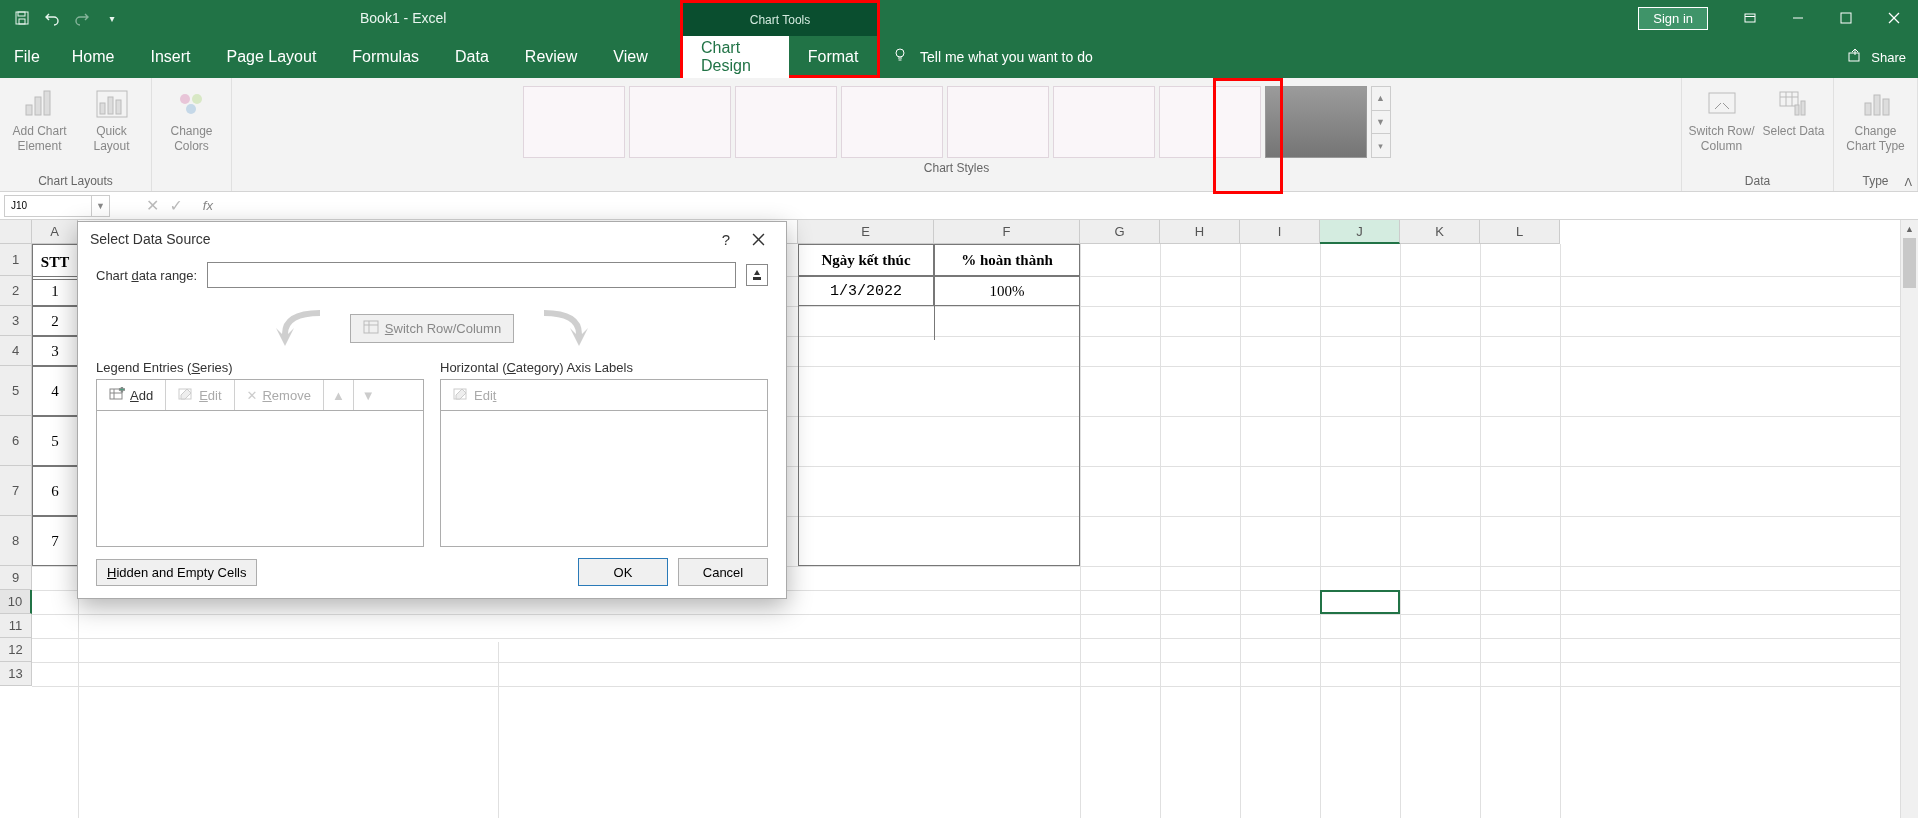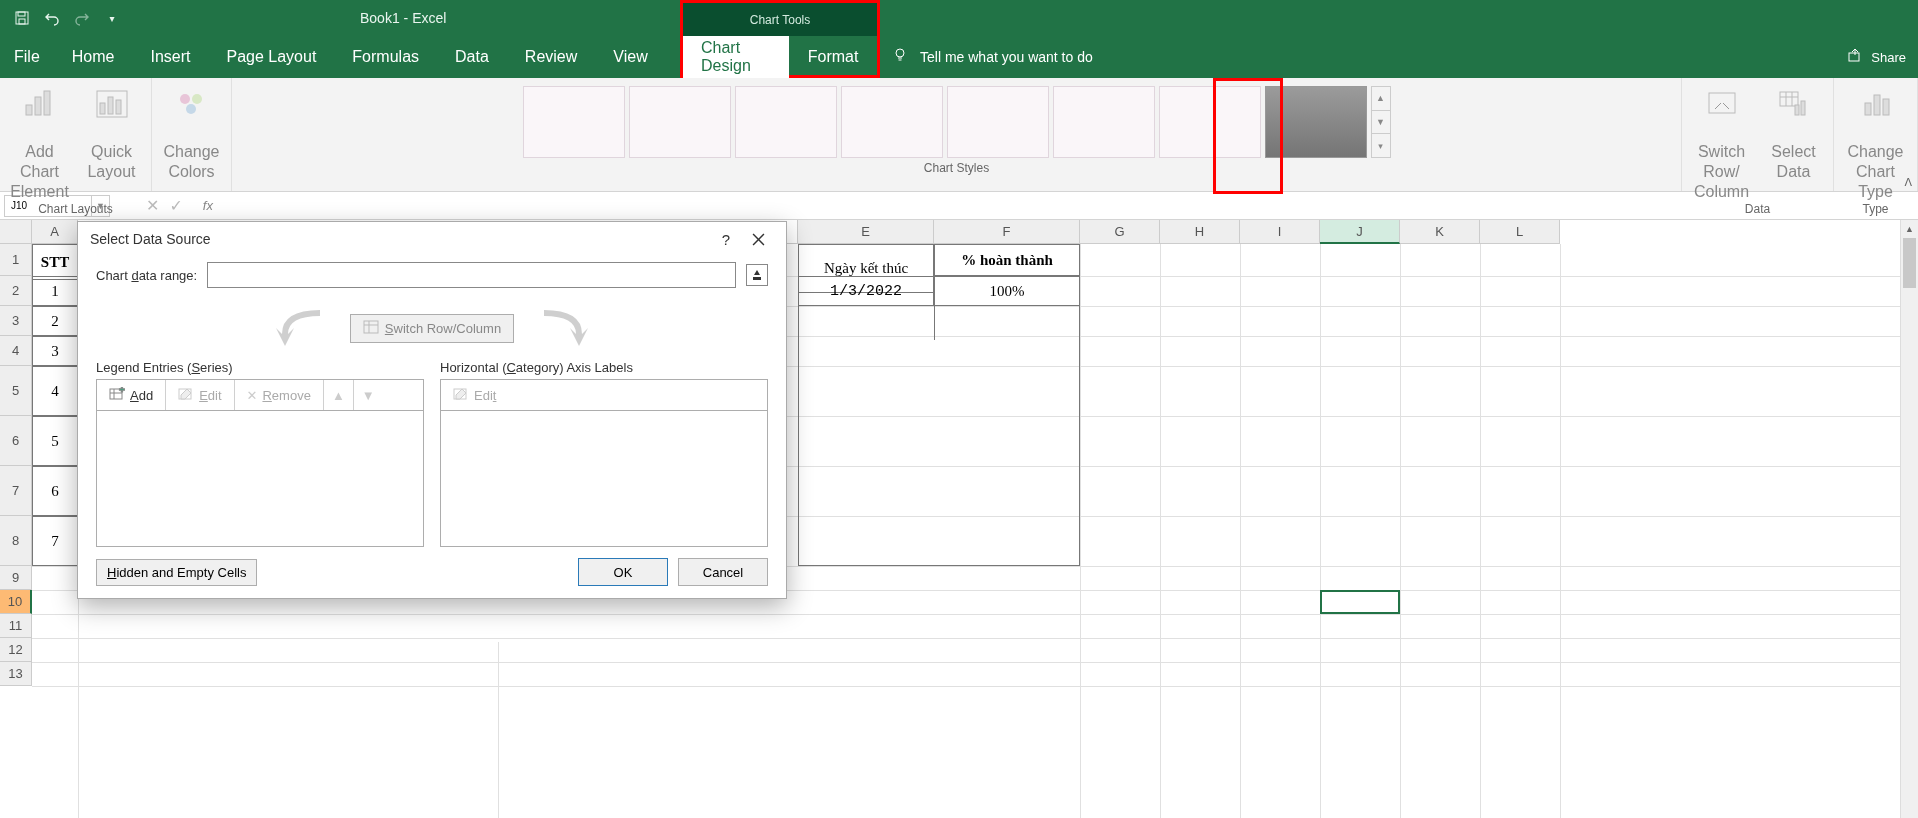--- a/index.html
+++ b/index.html
@@ -25,21 +25,21 @@
 .menutab.active { background: #fff; color: #217346; }
 .tellme-area { position: absolute; left: 892px; display: flex; align-items: center; gap: 12px; }
 .bulb-icon { color: #fff; }
 .share-area { position: absolute; right: 12px; display: flex; align-items: center; gap: 8px; }
 
 
 .ribbon { height: 114px; background: #f3f3f3; border-bottom: 1px solid #d4d4d4; display: flex; position: relative; }
 .ribbon-group { border-right: 1px solid #e0e0e0; padding: 4px 8px 0; display: flex; flex-direction: column; align-items: center; position: relative; }
 .ribbon-group-body { display: flex; gap: 4px; flex: 1; align-items: flex-start; }
 .ribbon-group-label { font-size: 12px; color: #666; height: 20px; display: flex; align-items: center; }
-.ribbon-bigbtn { width: 68px; display: flex; flex-direction: column; align-items: center; padding-top: 4px; color: #888; font-size: 16px; text-align: center; line-height: 1.25; gap: 20px; }
+.ribbon-bigbtn { width: 68px; display: flex; flex-direction: column; align-items: center; padding-top: 4px; color: #888; font-size: 12px; text-align: center; line-height: 1.25; gap: 2px; }
 .ribbon-bigbtn .icon-box { height: 36px; display: flex; align-items: center; justify-content: center; }
 .chart-styles-body { display: flex; gap: 4px; padding-top: 4px; }
 .style-thumb { width: 102px; height: 72px; background: #faf6f9; border: 1px solid #e0d5dd; }
 .style-thumb.dark { background: linear-gradient(#9b9b9b,#757575); border: 1px solid #999; }
 .style-scroll { width: 20px; height: 72px; border: 1px solid #ccc; display: flex; flex-direction: column; }
 .style-scroll > div { flex: 1; display: flex; align-items: center; justify-content: center; border-bottom: 1px solid #ccc; font-size: 9px; color: #888; }
 .style-scroll > div:last-child { border-bottom: none; }
 .collapse-caret { position: absolute; right: 6px; bottom: 2px; color: #666; font-size: 11px; }
 
 
@@ -120,20 +120,45 @@
       </div>
     <div class="qat-btn" style="opacity:.5">
         <svg viewBox="0 0 16 16" fill="none" stroke="currentColor" stroke-width="1.4">
           <path d="M11 4 L14 7 L11 10 M14 7 H6 A4 4 0 0 0 6 15"></path>
         </svg>
       </div>
     <div class="qat-btn" style="font-size:10px">▾</div>
   </div>
   <div class="title">Book1  -  Excel</div>
   <div class="chart-tools-context">Chart Tools</div>
+  <div class="winbtns">
+    <button class="signin-btn">Sign in</button>
+    <div class="win-btn">
+        <svg viewBox="0 0 12 12" fill="none" stroke="currentColor">
+          <rect x="1" y="2" width="10" height="8"></rect>
+          <line x1="1" y1="4.5" x2="11" y2="4.5"></line>
+        </svg>
+      </div>
+    <div class="win-btn">
+        <svg viewBox="0 0 12 12" stroke="currentColor">
+          <line x1="1" y1="6" x2="11" y2="6"></line>
+        </svg>
+      </div>
+    <div class="win-btn">
+        <svg viewBox="0 0 12 12" fill="none" stroke="currentColor">
+          <rect x="1" y="1" width="10" height="10"></rect>
+        </svg>
+      </div>
+    <div class="win-btn">
+        <svg viewBox="0 0 12 12" stroke="currentColor" stroke-width="1.2">
+          <line x1="1" y1="1" x2="11" y2="11"></line>
+          <line x1="11" y1="1" x2="1" y2="11"></line>
+        </svg>
+      </div>
+  </div>
 </div>
 
 <div class="menubar">
   <div class="menutab file">File</div>
   <div class="menutab">Home</div>
   <div class="menutab">Insert</div>
   <div class="menutab">Page Layout</div>
   <div class="menutab">Formulas</div>
   <div class="menutab">Data</div>
   <div class="menutab">Review</div>
@@ -287,21 +312,21 @@
     <div class="corner"></div>
     <div class="rowhdr r1">1</div>
     <div class="rowhdr">2</div>
     <div class="rowhdr">3</div>
     <div class="rowhdr">4</div>
     <div class="rowhdr tall1">5</div>
     <div class="rowhdr tall1">6</div>
     <div class="rowhdr tall1">7</div>
     <div class="rowhdr tall1">8</div>
     <div class="rowhdr short">9</div>
-    <div class="rowhdr short" style="background:#fdba74;border-right:2px solid #217346">10</div>
+    <div class="rowhdr short" style="background:#e5e5e5;border-right:2px solid #217346">10</div>
     <div class="rowhdr short">11</div>
     <div class="rowhdr short">12</div>
     <div class="rowhdr short">13</div>
   </div>
 
   <div class="grid-area">
     <div class="colhdrs">
       <div class="colhdr" style="width:46px">A</div>
       <div class="colhdr" style="width:720px;background:#fff;border-bottom:1px solid #ccc"></div>
       <div class="colhdr" style="width:136px">E</div>
@@ -342,21 +367,21 @@
 
       <div class="celltext bordered-cell" style="left:0;top:0;width:46px;height:36px;font-weight:bold;font-family:'Times New Roman',serif">STT</div>
       <div class="celltext bordered-cell" style="left:0;top:32px;width:46px;height:30px;font-family:'Times New Roman',serif">1</div>
       <div class="celltext bordered-cell" style="left:0;top:62px;width:46px;height:30px;font-family:'Times New Roman',serif">2</div>
       <div class="celltext bordered-cell" style="left:0;top:92px;width:46px;height:30px;font-family:'Times New Roman',serif">3</div>
       <div class="celltext bordered-cell" style="left:0;top:122px;width:46px;height:50px;font-family:'Times New Roman',serif">4</div>
       <div class="celltext bordered-cell" style="left:0;top:172px;width:46px;height:50px;font-family:'Times New Roman',serif">5</div>
       <div class="celltext bordered-cell" style="left:0;top:222px;width:46px;height:50px;font-family:'Times New Roman',serif">6</div>
       <div class="celltext bordered-cell" style="left:0;top:272px;width:46px;height:50px;font-family:'Times New Roman',serif">7</div>
 
-      <div class="celltext bordered-cell" style="left:766px;top:0;width:136px;height:49px;font-weight:normal;font-family:'Times New Roman',serif">Ngày kết thúc</div>
+      <div class="celltext bordered-cell" style="left:766px;top:0;width:136px;height:32px;font-weight:bold;font-family:'Times New Roman',serif">Ngày kết thúc</div>
       <div class="celltext bordered-cell" style="left:902px;top:0;width:146px;height:32px;font-weight:bold;font-family:'Times New Roman',serif">% hoàn thành</div>
       <div class="celltext bordered-cell" style="left:766px;top:32px;width:136px;height:30px;font-family:Liberation Mono, monospace">1/3/2022</div>
       <div class="celltext bordered-cell" style="left:902px;top:32px;width:146px;height:30px;font-family:'Times New Roman',serif">100%</div>
       <div style="position:absolute;left:766px;top:62px;width:282px;height:260px;border-left:1px solid #777;border-right:1px solid #777;border-bottom:1px solid #777"></div>
       <div style="position:absolute;left:902px;top:62px;width:0;height:34px;border-left:1px solid #777"></div>
 
       <div class="active-cell" style="left:1288px;top:346px;width:80px;height:24px"></div>
     </div>
 
     <div class="vscroll">

